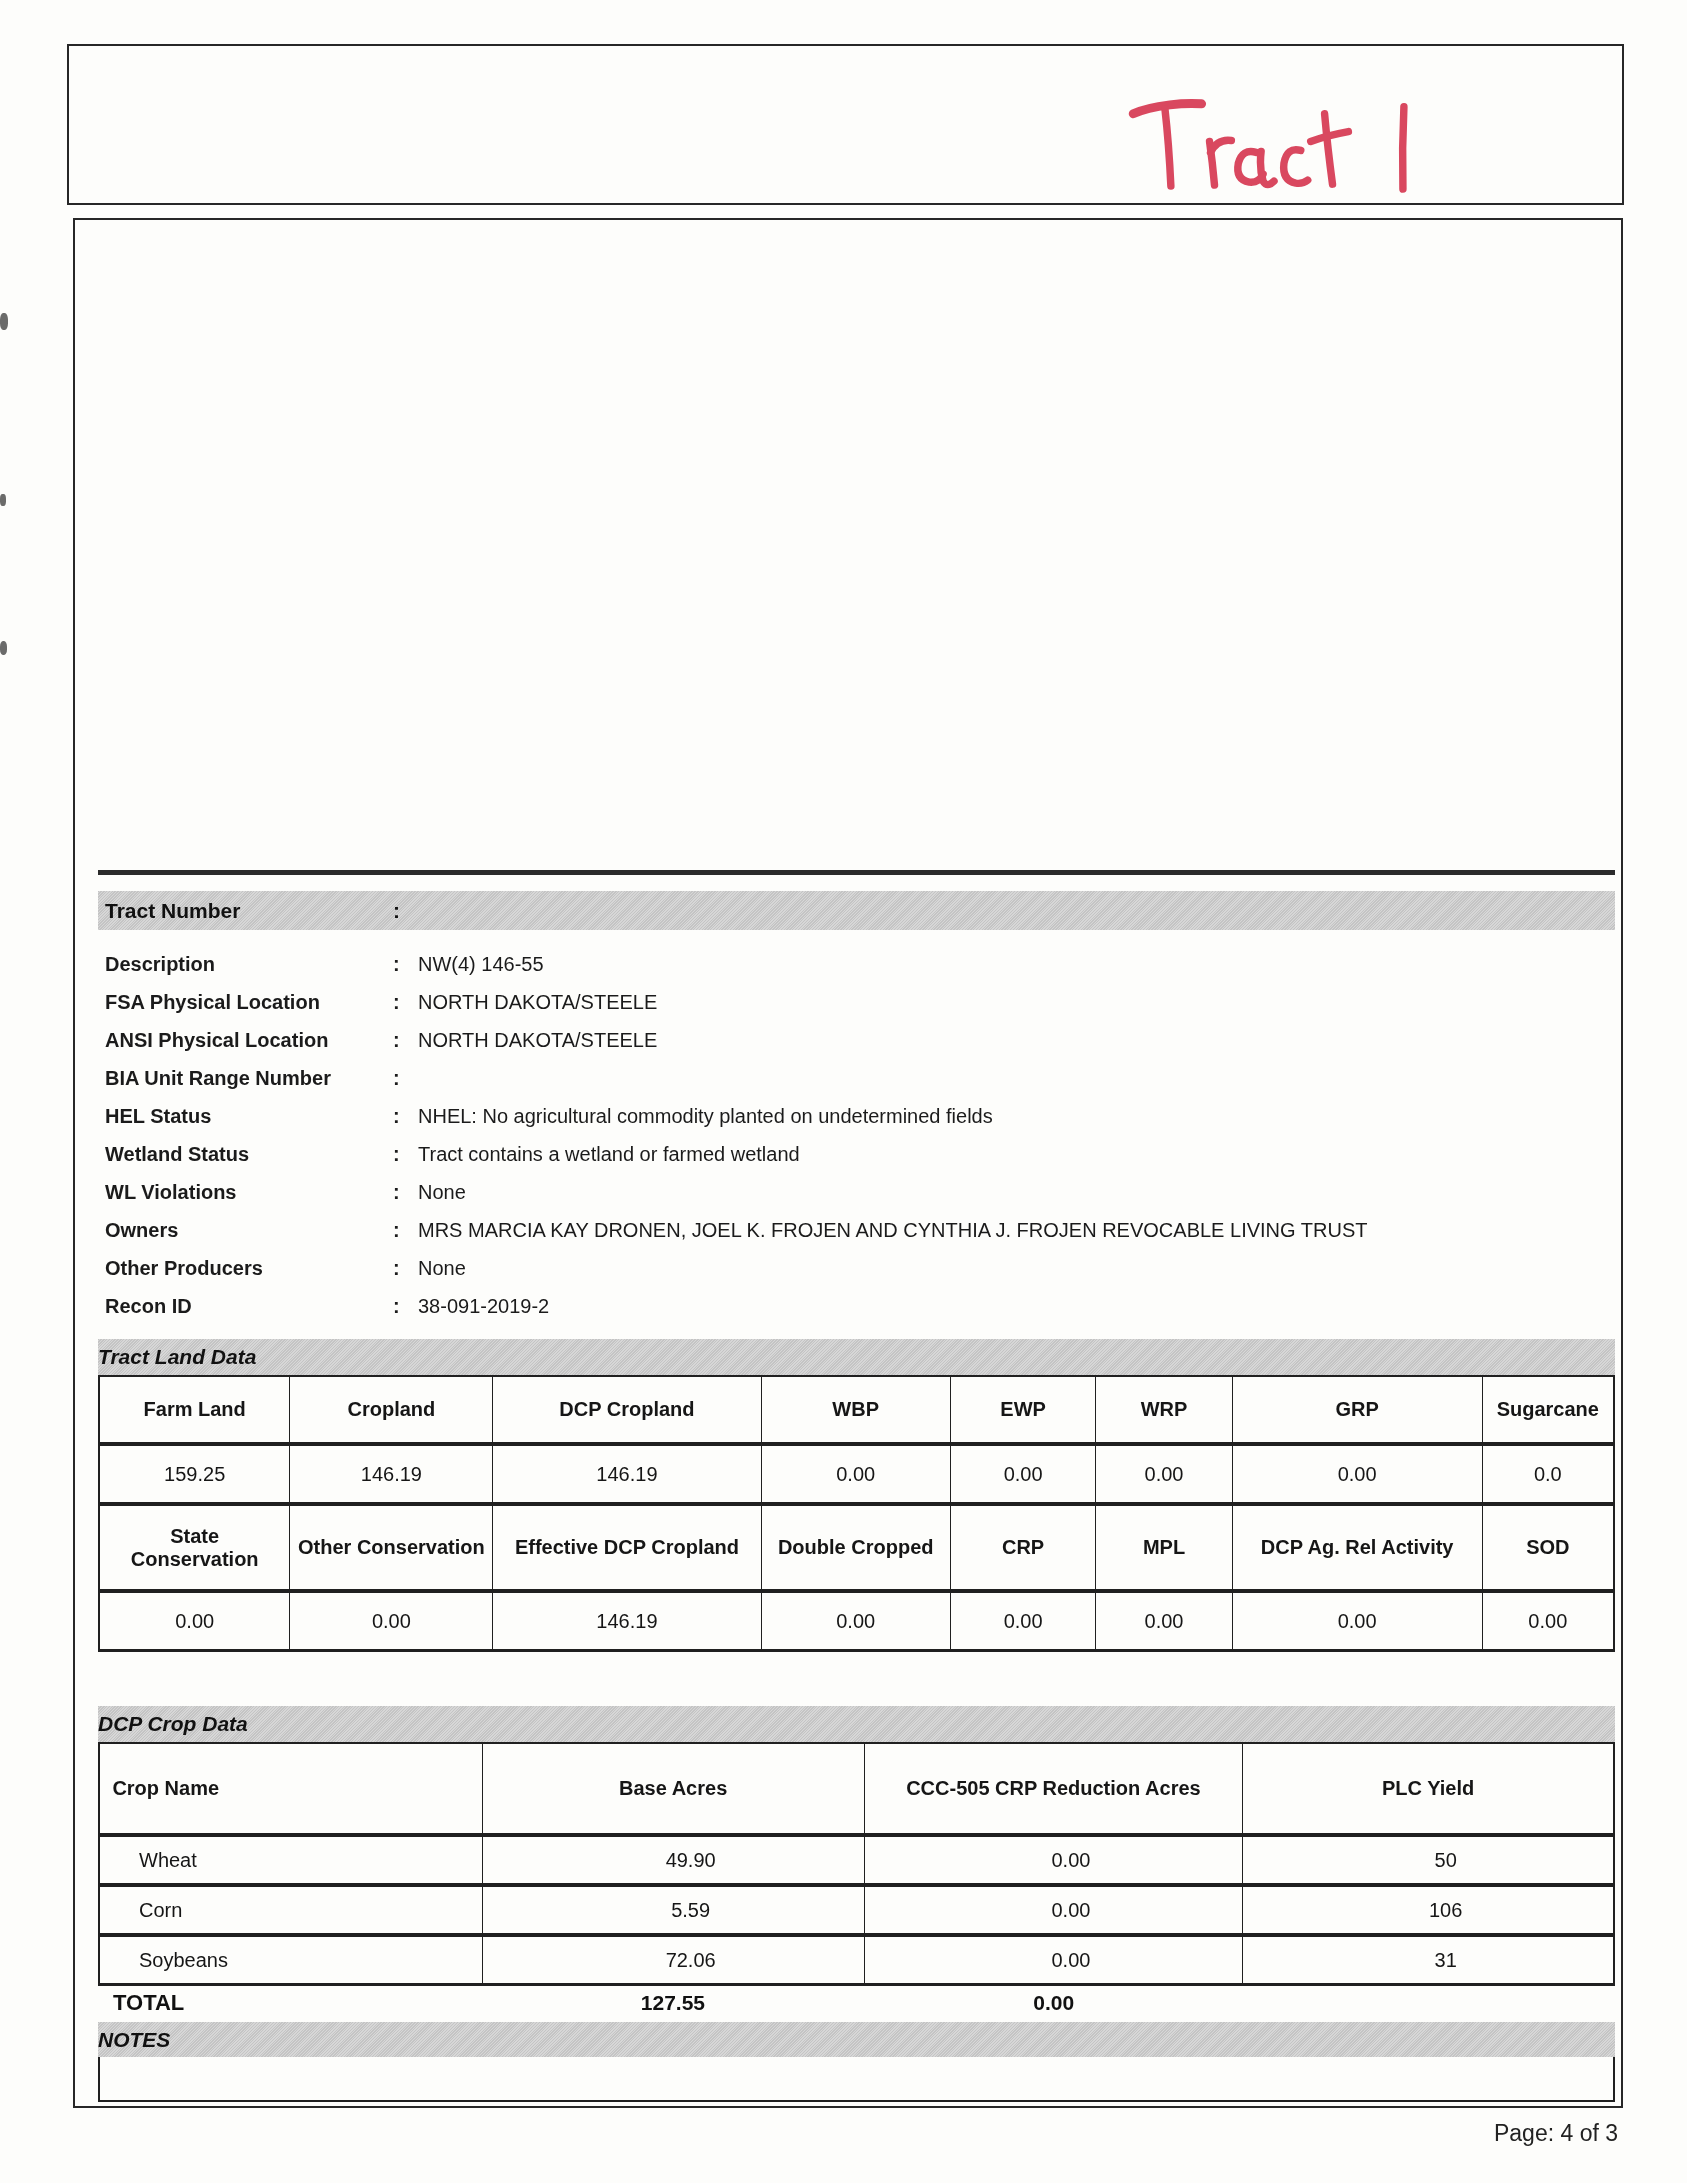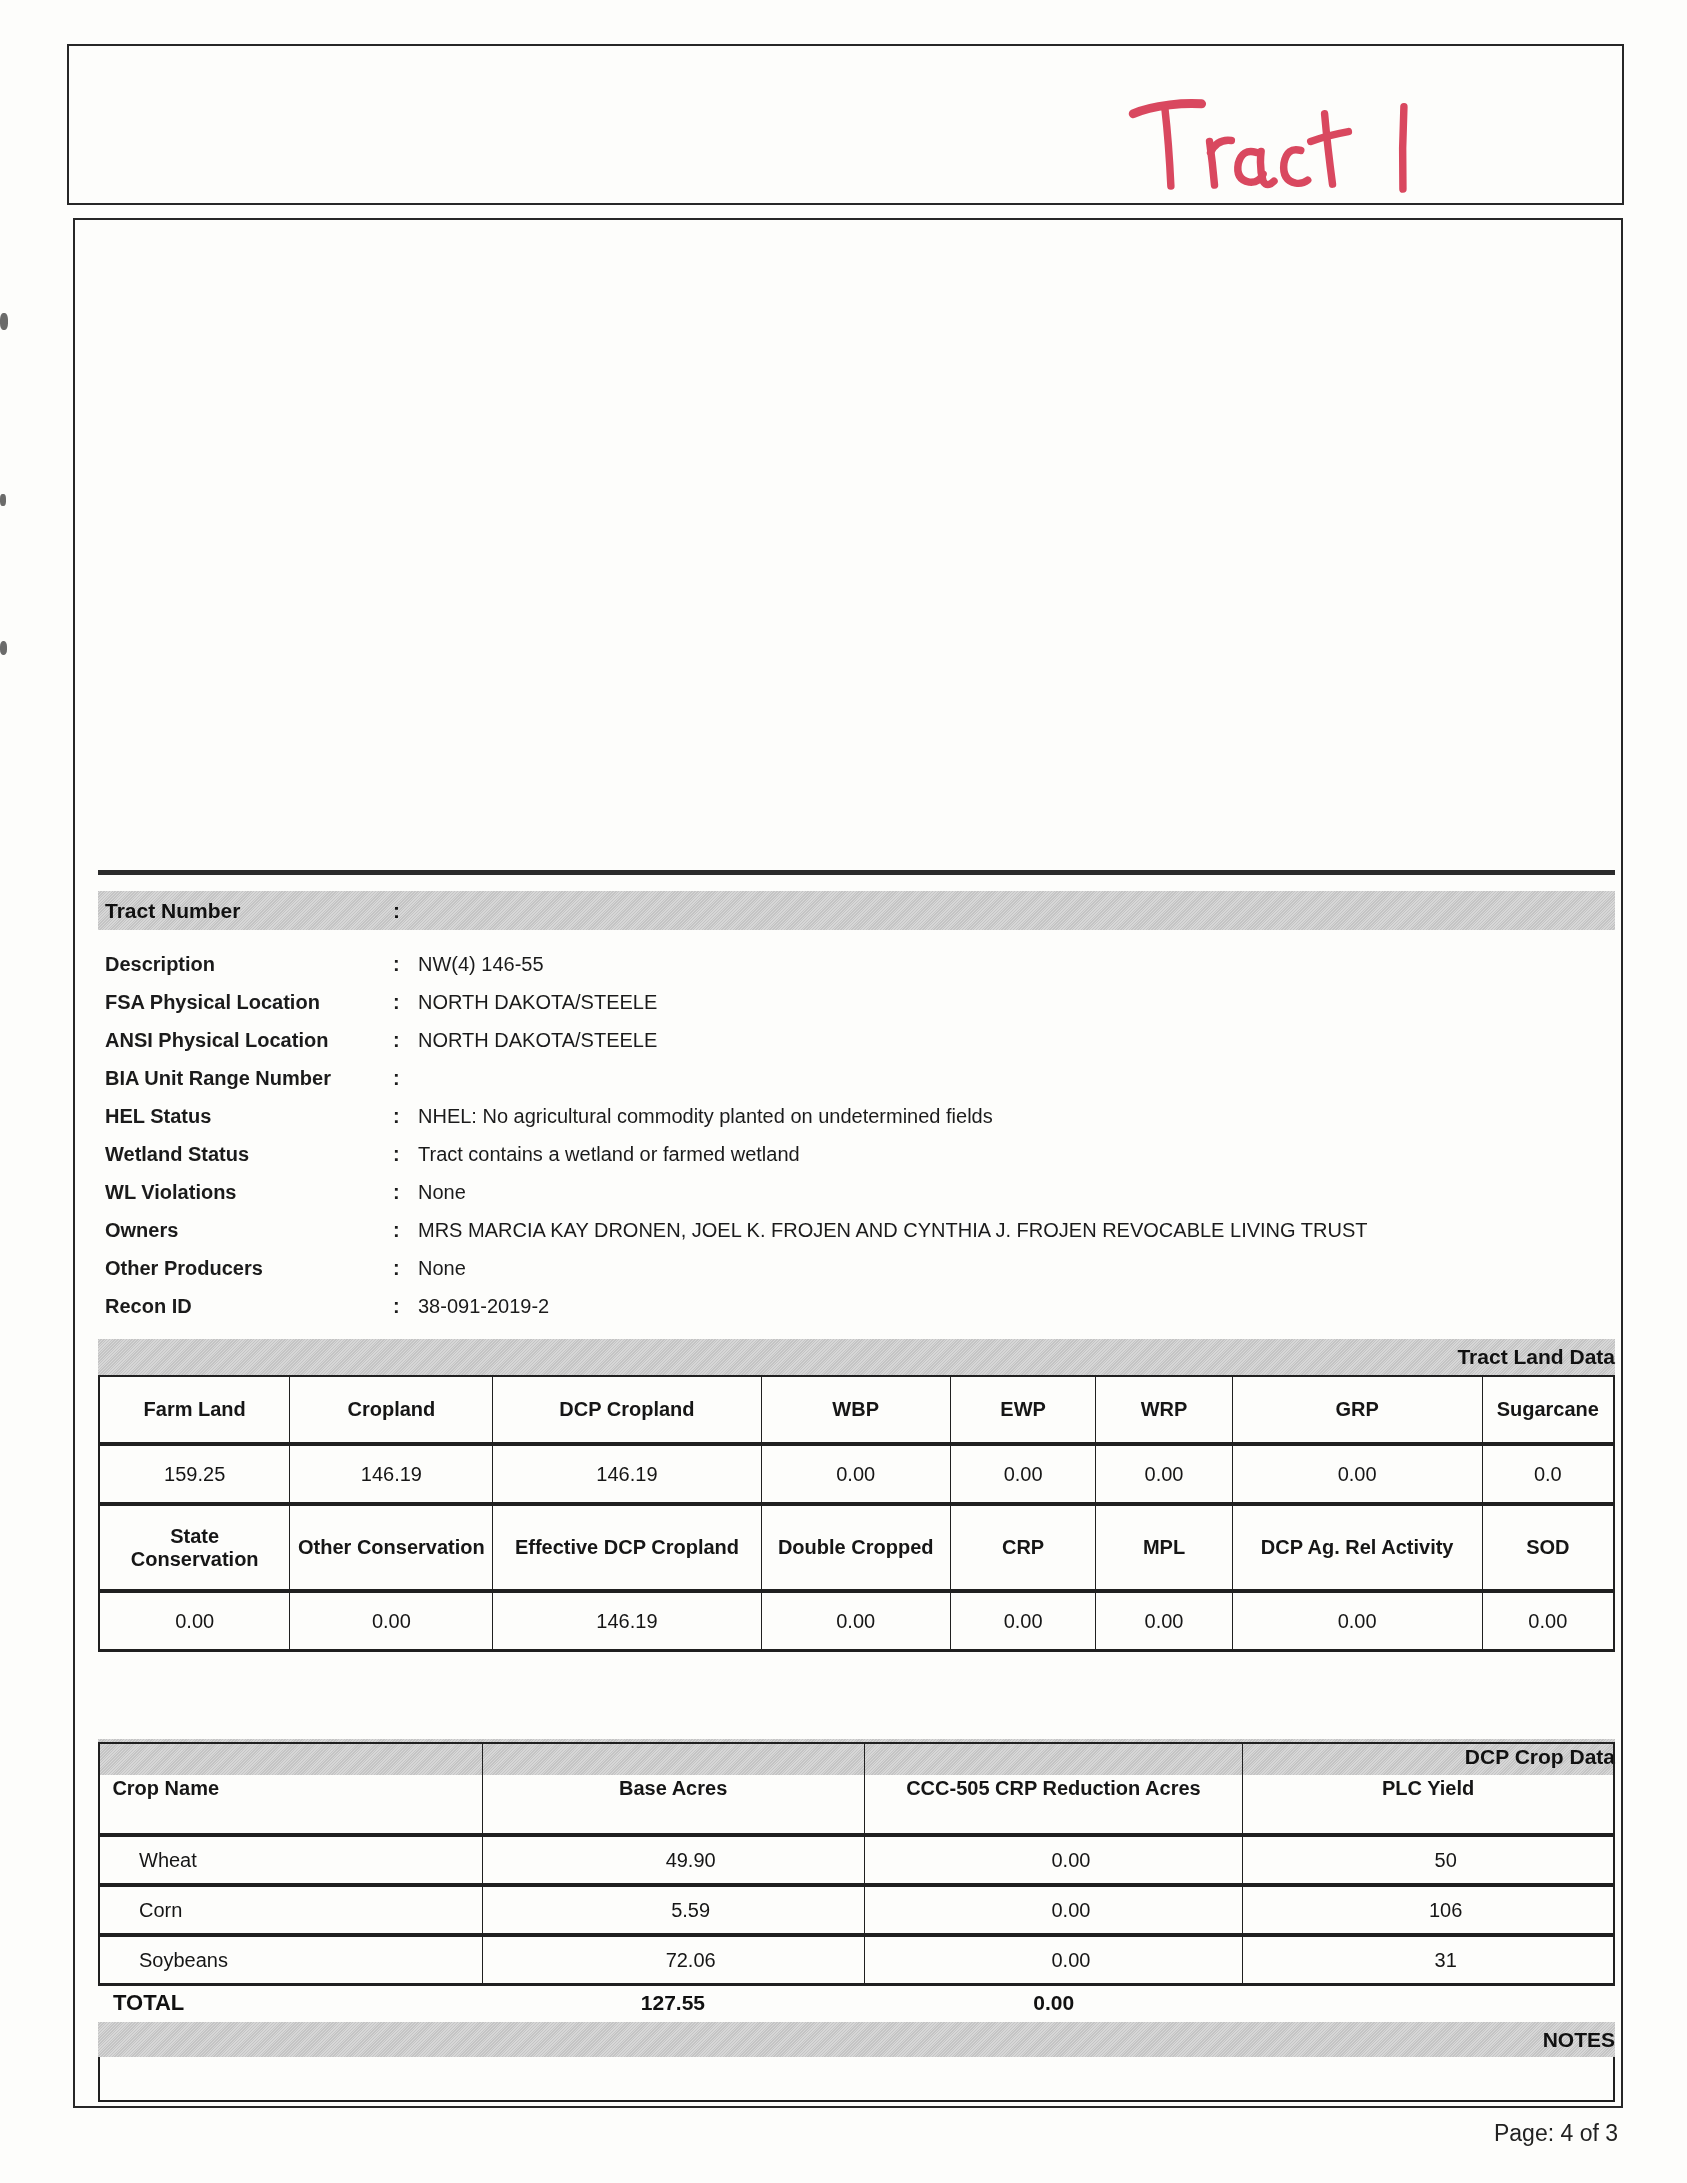--- a/index.html
+++ b/index.html
@@ -28,21 +28,21 @@
   
   .photo-area{position:absolute;left:0;top:0;width:1541px;height:645px;background:#fdfdfb;}
   .divider{position:absolute;left:23px;top:650px;width:1517px;height:4.5px;background:#2b2b2b;}
   
   .bar{
     position:absolute;left:23px;width:1517px;height:36px;
     background:repeating-linear-gradient(135deg,#c4c4c4 0px,#c4c4c4 1px,#d7d7d7 1px,#d7d7d7 2px);
     display:flex;align-items:center;
     font-size:21px;font-weight:bold;color:#111;
   }
-  .bar.center{justify-content:flex-end;}
+  .bar.center{justify-content:flex-start;font-style:italic;}
   .tract-bar{
     top:671px;height:39px;
     display:grid;grid-template-columns:288px 25px 1fr;
     align-items:center;padding-left:7px;width:1510px;
   }
   
   .details{position:absolute;left:23px;top:725px;width:1517px;}
   .drow{
     display:grid;grid-template-columns:288px 25px 1fr;
     align-items:center;height:38px;padding-left:7px;
@@ -233,21 +233,21 @@
         <td>146.19</td>
         <td>0.00</td>
         <td>0.00</td>
         <td>0.00</td>
         <td>0.00</td>
         <td>0.00</td>
       </tr>
     </tbody>
       </table>
 
-    <div class="bar center" style="top:1486px;margin-top:33px;">
+    <div class="bar center" style="top:1486px;">
       <span>DCP Crop Data</span>
     </div>
 
     <table class="t2">
       <colgroup>
         <col style="width:25.3%">
           <col style="width:25.2%">
           <col style="width:25.0%">
           <col style="width:24.5%">
       </colgroup>

